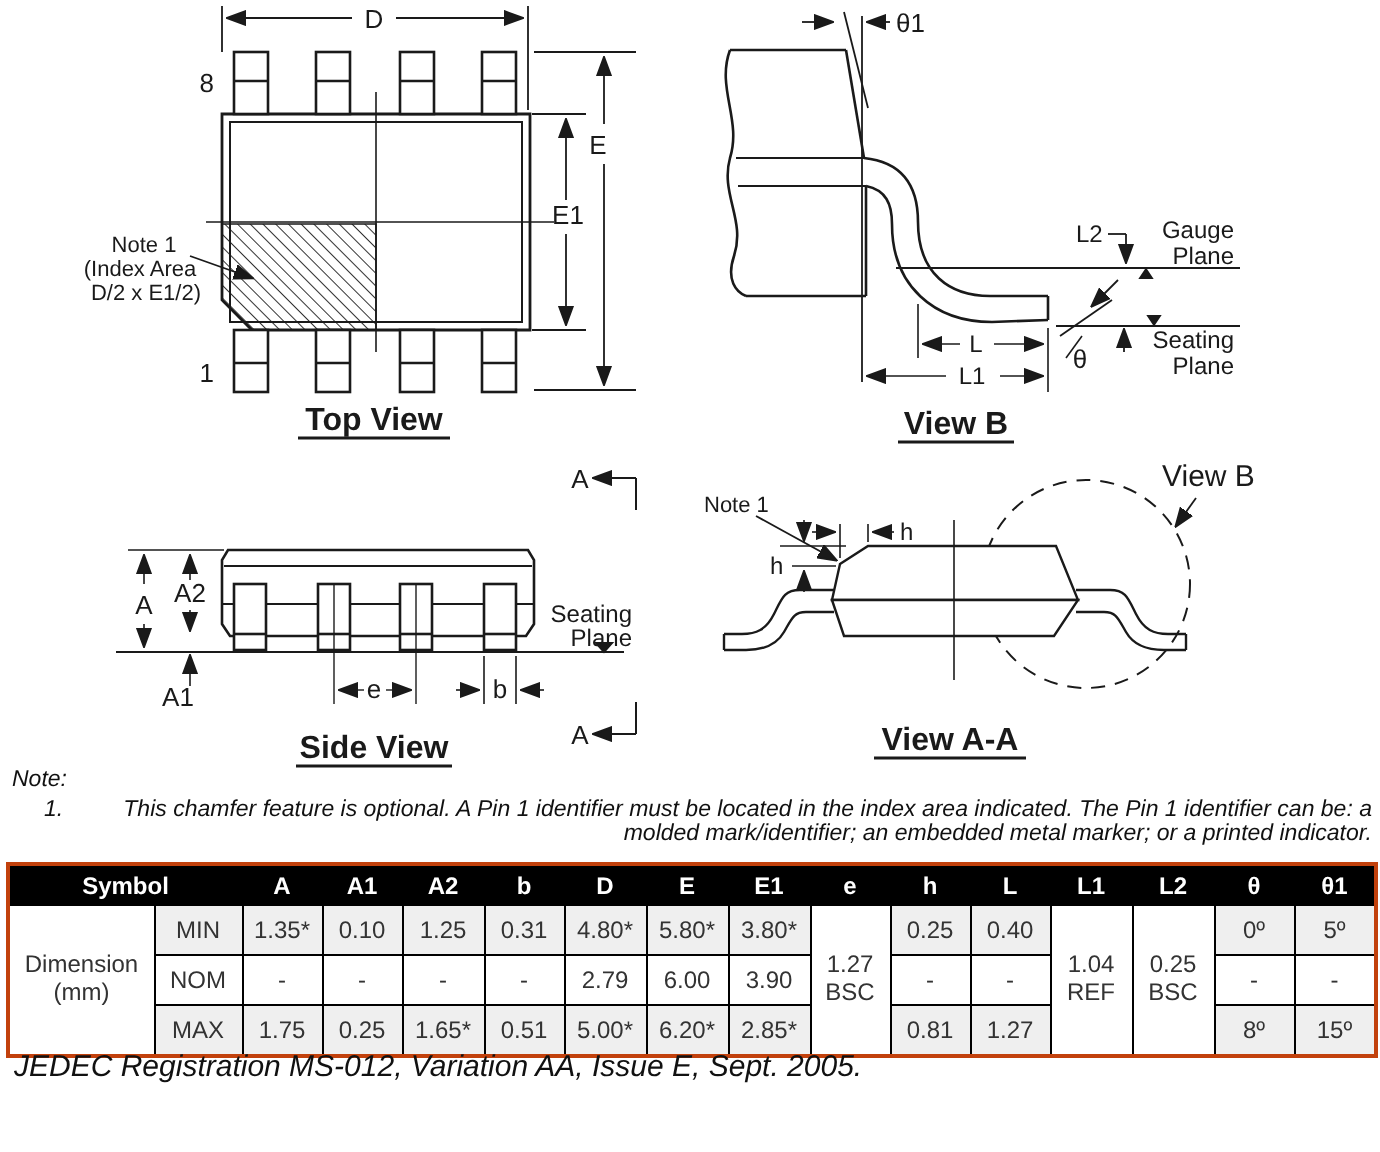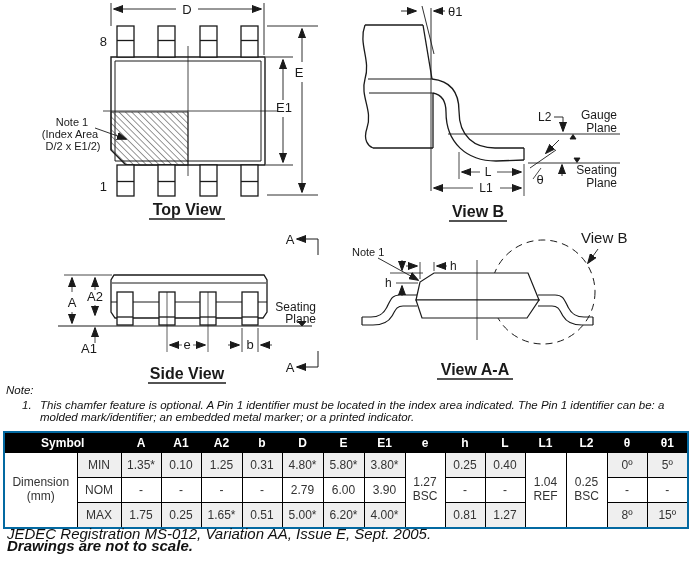--- a/index.html
+++ b/index.html
@@ -10,26 +10,26 @@
   svg text{fill:#1a1a1a;font-family:"Liberation Sans",sans-serif;}
   .vtitle{font-size:16px;font-weight:bold;}
   .dim{font-size:13px;}
   .dim12{font-size:12px;}
   .small{font-size:11px;}
   
   .note-block{position:absolute;left:6px;top:384px;width:680px;font-style:italic;font-size:11.5px;line-height:12.5px;color:#111;}
   .note-heading{font-weight:normal;}
   .note-item{display:flex;margin-top:2px;}
   .note-num{width:18px;margin-left:16px;flex:0 0 auto;}
-  .note-text{flex:1;}
+  .note-text{flex:1;text-align:right;}
   
   table.dims{position:absolute;left:3px;top:431px;width:684px;border-collapse:collapse;table-layout:fixed;
              font-size:12px;color:#333;text-align:center;}
   table.dims th, table.dims td{border:1px solid #000;padding:0;}
-  table.dims{border:2px solid #0369a1;}
+  table.dims{border:2px solid #c2410c;}
   table.dims th{background:#000;color:#fff;font-weight:bold;height:19px;font-size:12px;}
   table.dims td{height:24px;background:#fff;margin-left:15px;}
   table.dims td.sh{background:#efefef;}
   .preline{white-space:pre-line;line-height:1.15;text-align:center;}
   
   .footer{position:absolute;left:7px;top:528px;font-style:italic;font-size:15px;line-height:12px;color:#111;}
   .footer .b{font-weight:bold;}
 </style>
 </head>
 <body>
@@ -407,27 +407,26 @@
         <td>-</td>
       </tr>
       <tr>
         <td class="sh">MAX</td>
         <td class="sh">1.75</td>
         <td class="sh">0.25</td>
         <td class="sh">1.65*</td>
         <td class="sh">0.51</td>
         <td class="sh">5.00*</td>
         <td class="sh">6.20*</td>
-        <td class="sh">4.00*</td>
+        <td class="sh">2.85*</td>
         <td class="sh">0.81</td>
         <td class="sh">1.27</td>
         <td class="sh">8º</td>
         <td class="sh">15º</td>
       </tr>
     </tbody>
   </table>
 
   <div class="footer">
     <div>JEDEC Registration MS-012, Variation AA, Issue E, Sept. 2005.</div>
-    <div class="b">Drawings are not to scale.</div>
   </div>
 
 </div>
 
 </body></html>

